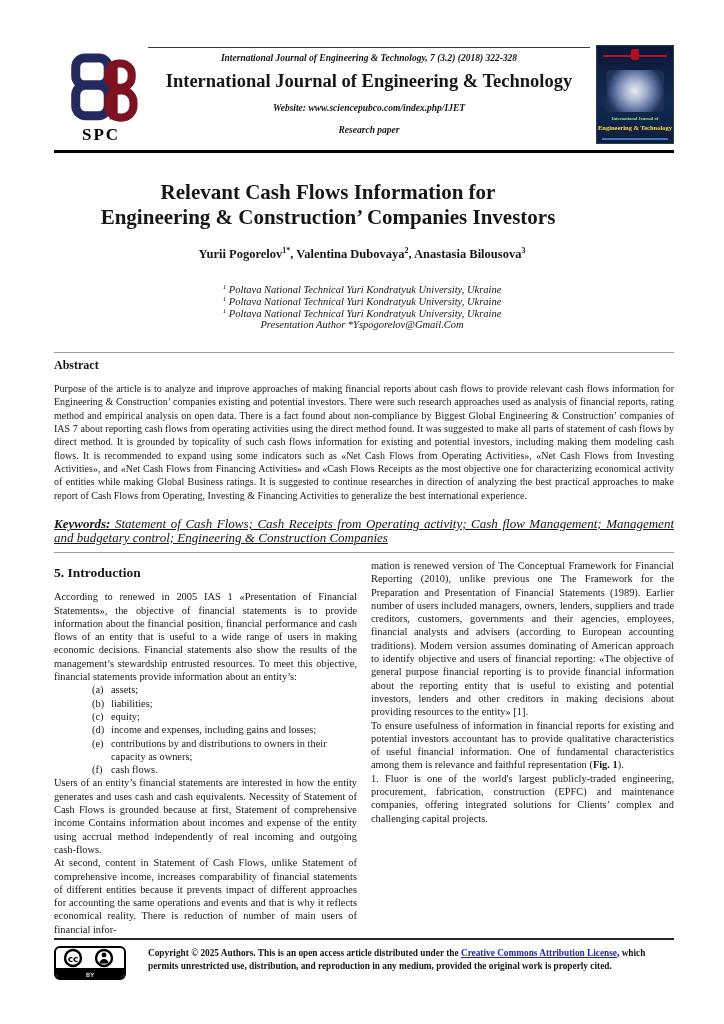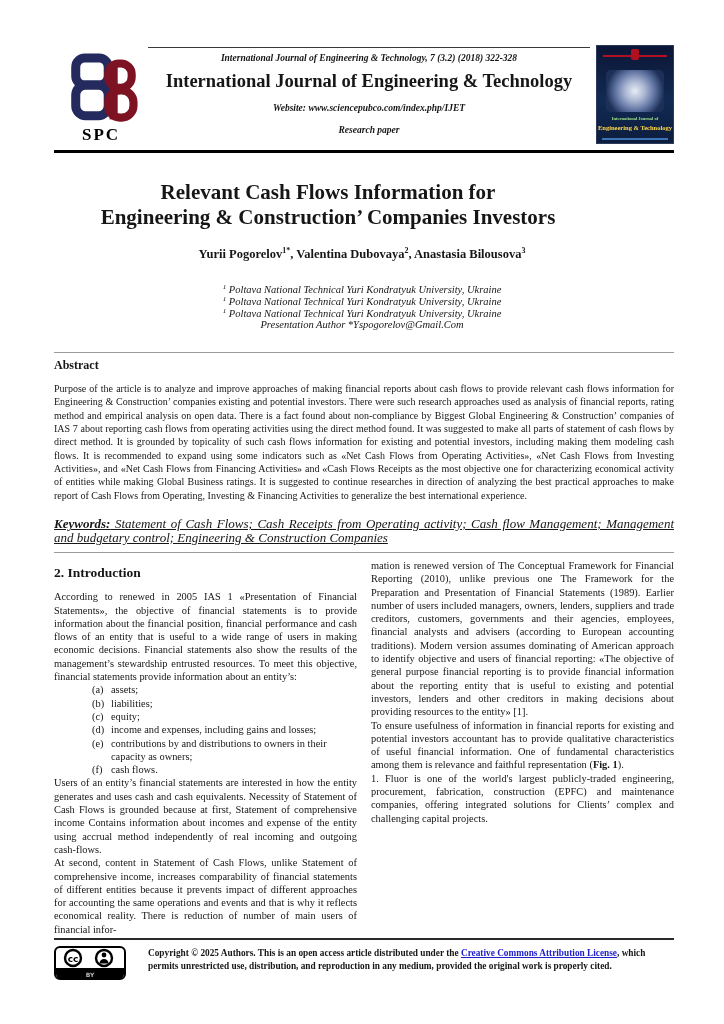--- a/index.html
+++ b/index.html
@@ -118,21 +118,21 @@
 <div class="abs abstract-h">Abstract</div>
 <div class="abs abstract-body">Purpose of the article is to analyze and improve approaches of making financial reports about cash flows to provide relevant cash flows information for Engineering &amp; Construction’ companies existing and potential investors. There were such research approaches used as analysis of financial reports, rating method and empirical analysis on open data. There is a fact found about non-compliance by Biggest Global Engineering &amp; Construction’ companies of IAS 7 about reporting cash flows from operating activities using the direct method found. It was suggested to make all parts of statement of cash flows by direct method. It is grounded by topicality of such cash flows information for existing and potential investors, including making them modeling cash flows. It is recommended to expand using some indicators such as «Net Cash Flows from Operating Activities», «Net Cash Flows from Investing Activities», and «Net Cash Flows from Financing Activities» and «Cash Flows Receipts as the most objective one for characterizing economical activity of entities while making Global Business ratings. It is suggested to continue researches in direction of analyzing the best practical approaches to make report of Cash Flows from Operating, Investing &amp; Financing Activities to generalize the best international experience.</div>
 <div class="abs keywords">
   <b>Keywords:</b>
   <span>Statement of Cash Flows; Cash Receipts from Operating activity; Cash flow Management; Management and budgetary control; Engineering &amp; Construction Companies</span>
 </div>
 <div class="abs rule-thin" style="top:552px;"></div>
 
 <div class="abs cols">
   <div class="col">
-    <div class="intro-h">2. Introduction</div>
+    <div class="intro-h">5. Introduction</div>
     <p class="body-p">According to renewed in 2005 IAS 1 «Presentation of Financial Statements», the objective of financial statements is to provide information about the financial position, financial performance and cash flows of an entity that is useful to a wide range of users in making economic decisions. Financial statements also show the results of the management’s stewardship entrusted resources.  To meet this objective, financial statements provide information about an entity’s:</p>
     <div>
         <div class="li"><span class="lbl">(a)</span>assets;</div>
         <div class="li"><span class="lbl">(b)</span>liabilities;</div>
         <div class="li"><span class="lbl">(c)</span>equity;</div>
         <div class="li"><span class="lbl">(d)</span>income and expenses, including gains and losses;</div>
         <div class="li"><span class="lbl">(e)</span>contributions by and distributions to owners in their capacity as owners;</div>
         <div class="li"><span class="lbl">(f)</span>cash flows.</div>
       </div>
     <p class="body-p">Users of an entity’s financial statements are interested in how the entity generates and uses cash and cash equivalents. Necessity of Statement of Cash Flows is grounded because at first, Statement of comprehensive income Contains information about incomes and expense of the entity using accrual method independently of real incoming and outgoing cash-flows.</p>

